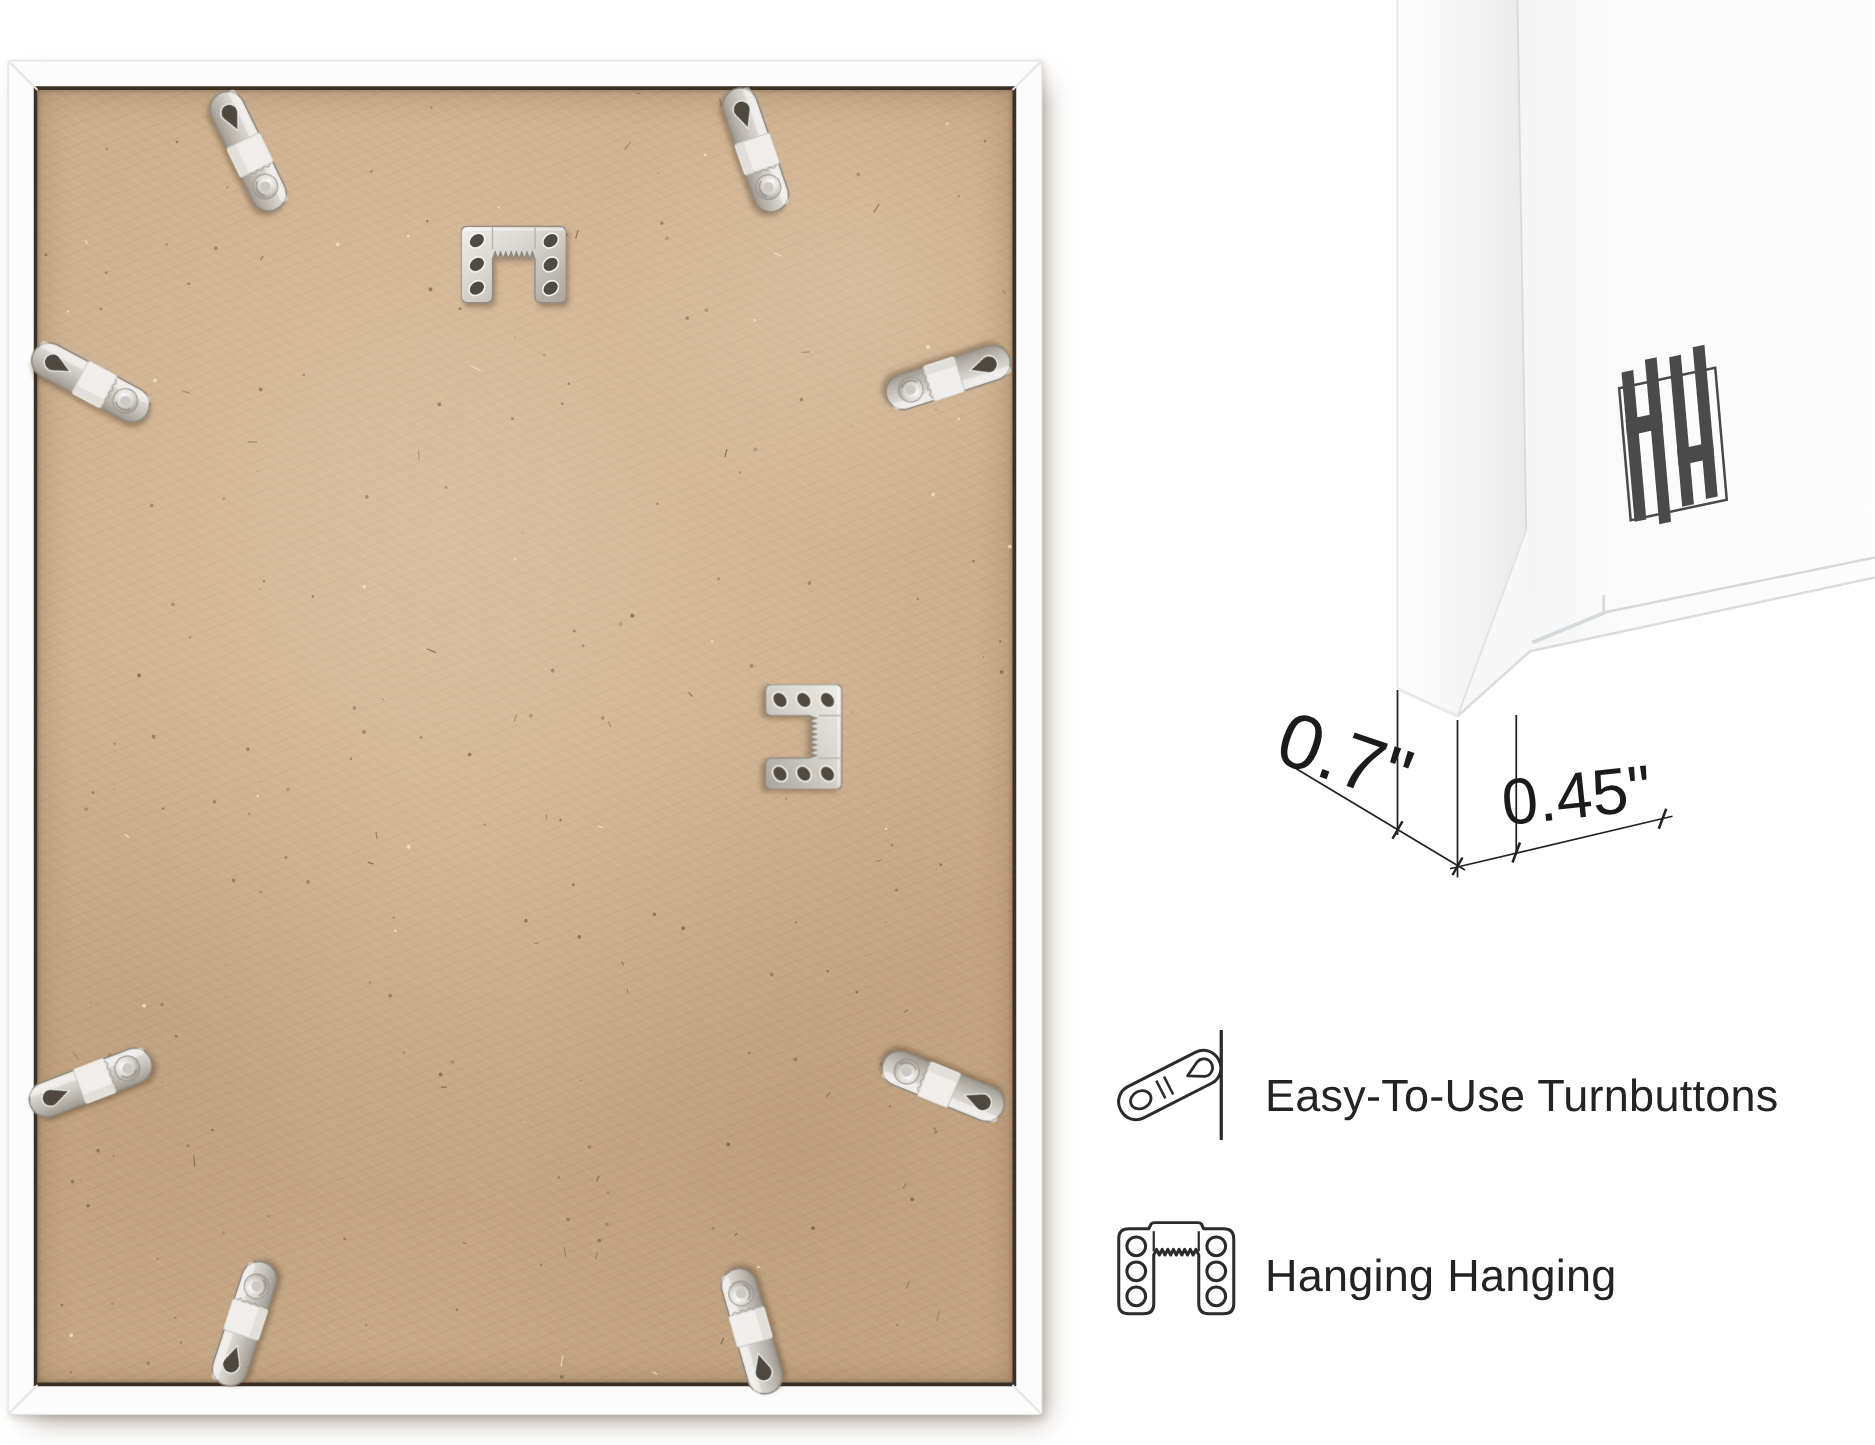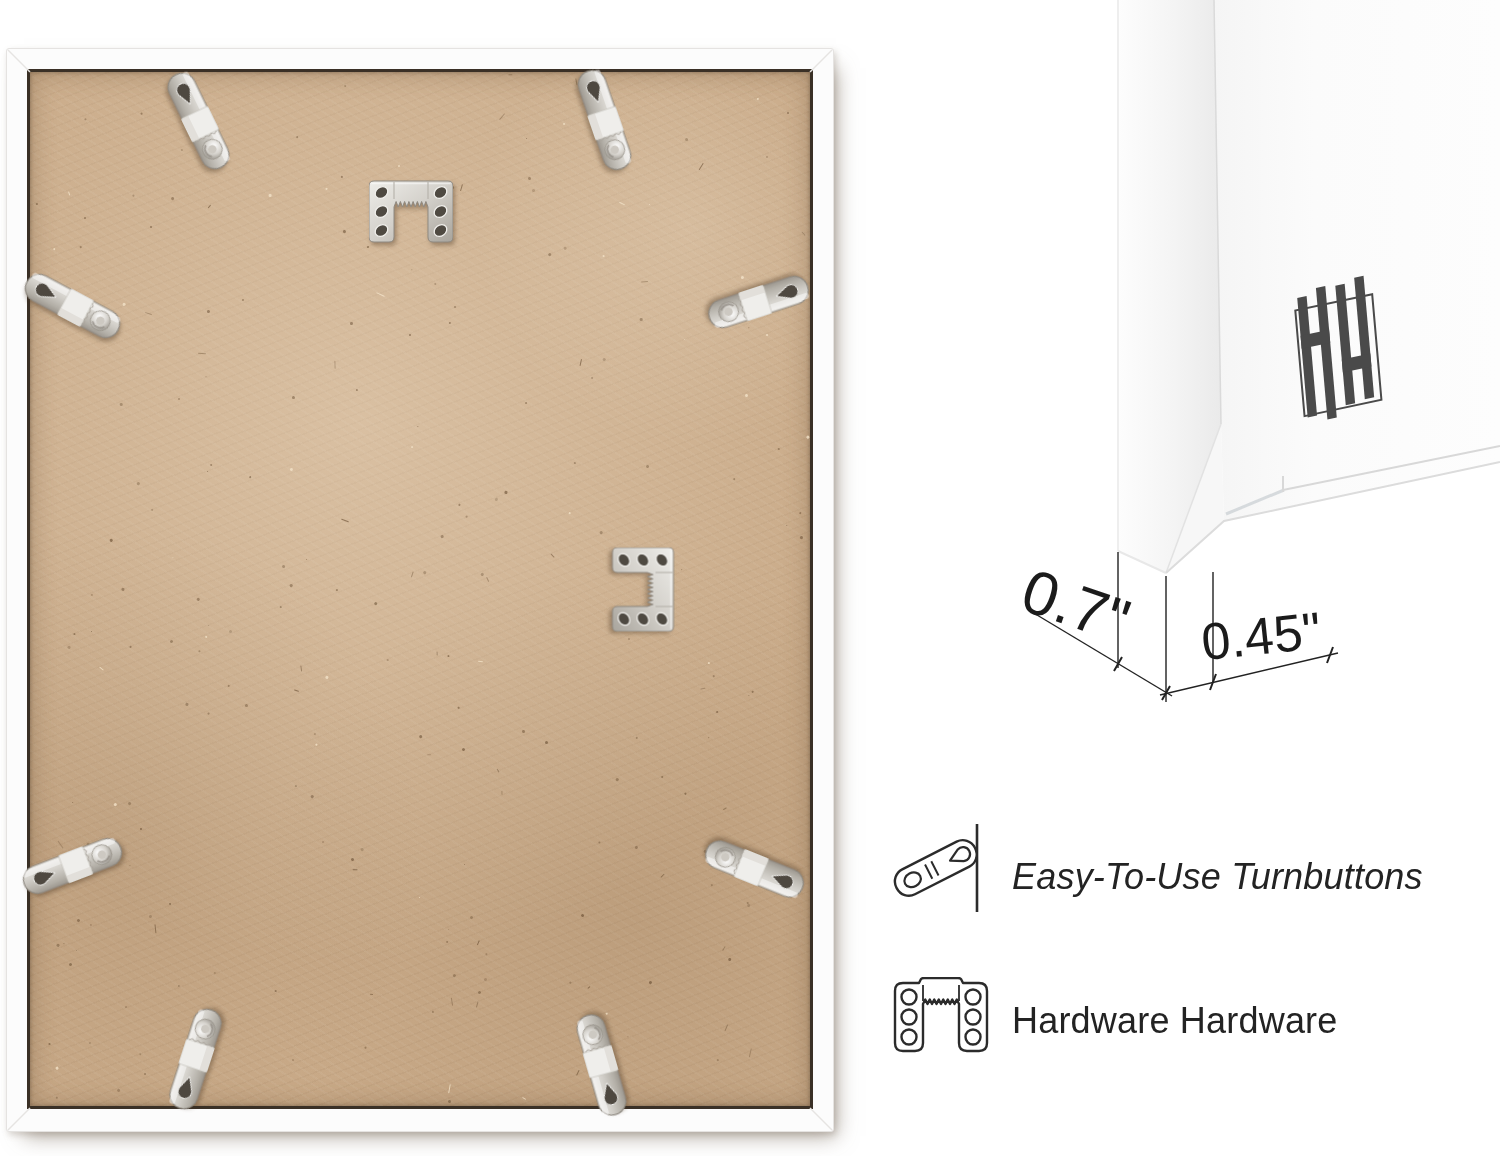--- a/index.html
+++ b/index.html
@@ -24,21 +24,21 @@
   .miters{position:absolute;inset:0;pointer-events:none;}
   .hw{position:absolute;filter:drop-shadow(2px 3px 2px rgba(70,50,30,.38));}
   .tb{width:105px;height:30px;}
   .hangerA{width:84px;height:65px;}
   .hangerB{width:84px;height:65px;transform:rotate(90deg);}
 
   
   .closeup{position:absolute;left:1000px;top:0;width:500px;height:720px;}
 
   .feature-row-label{position:absolute;font-size:36px;letter-spacing:.2px;color:#232323;}
-  .fr1{left:1012px;top:856px;font-style:italic;}
+  .fr1{left:1012px;top:856px;}
   .fr2{left:1012px;top:1000px;}
   .ficon{position:absolute;}
   .fi1{left:877px;top:820px;width:108px;height:96px;}
   .fi2{left:891px;top:977px;width:100px;height:78px;}
   .hidden-defs{position:absolute;width:0;height:0;overflow:hidden;}
 </style>
 </head>
 <body>
 
 <svg class="hidden-defs" aria-hidden="true">
@@ -436,16 +436,16 @@
       <path d="M32,8 V24 M68,8 V24" stroke="#2b2b2b" stroke-width="1.8" fill="none"></path>
       <g fill="none" stroke="#2b2b2b" stroke-width="2.4">
         <circle cx="18" cy="20" r="7.5"></circle>
           <circle cx="18" cy="40" r="7.5"></circle>
           <circle cx="18" cy="60" r="7.5"></circle>
         <circle cx="82" cy="20" r="7.5"></circle>
           <circle cx="82" cy="40" r="7.5"></circle>
           <circle cx="82" cy="60" r="7.5"></circle>
       </g>
     </svg>
-    <div class="feature-row-label fr2">Hardware Hardware</div>
+    <div class="feature-row-label fr2">Hanging Hanging</div>
   </div>
 
 </div>
 
 </body></html>

